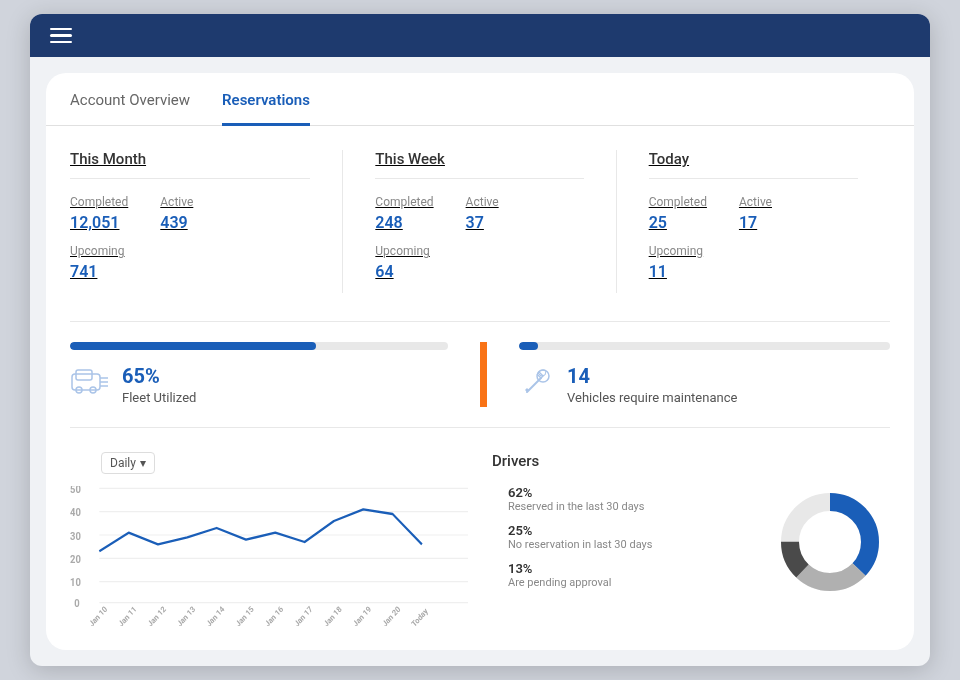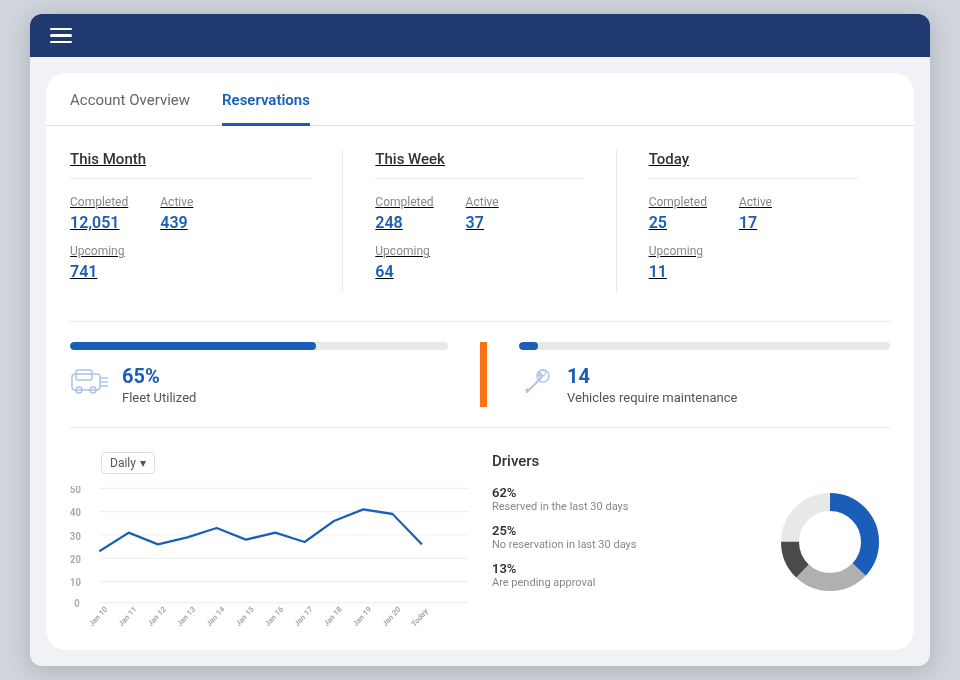--- a/index.html
+++ b/index.html
@@ -196,20 +196,21 @@
     .drivers-title {
       font-size: 15px;
       font-weight: 500;
       color: #333;
       margin-bottom: 12px;
     }
     .drivers-content {
       display: flex;
       align-items: center;
       gap: 20px;
+      margin-left: 16px;
     }
     .drivers-legend {
       flex: 1;
     }
     .legend-item {
       margin-bottom: 10px;
     }
     .legend-pct {
       font-size: 13px;
       font-weight: 600;

